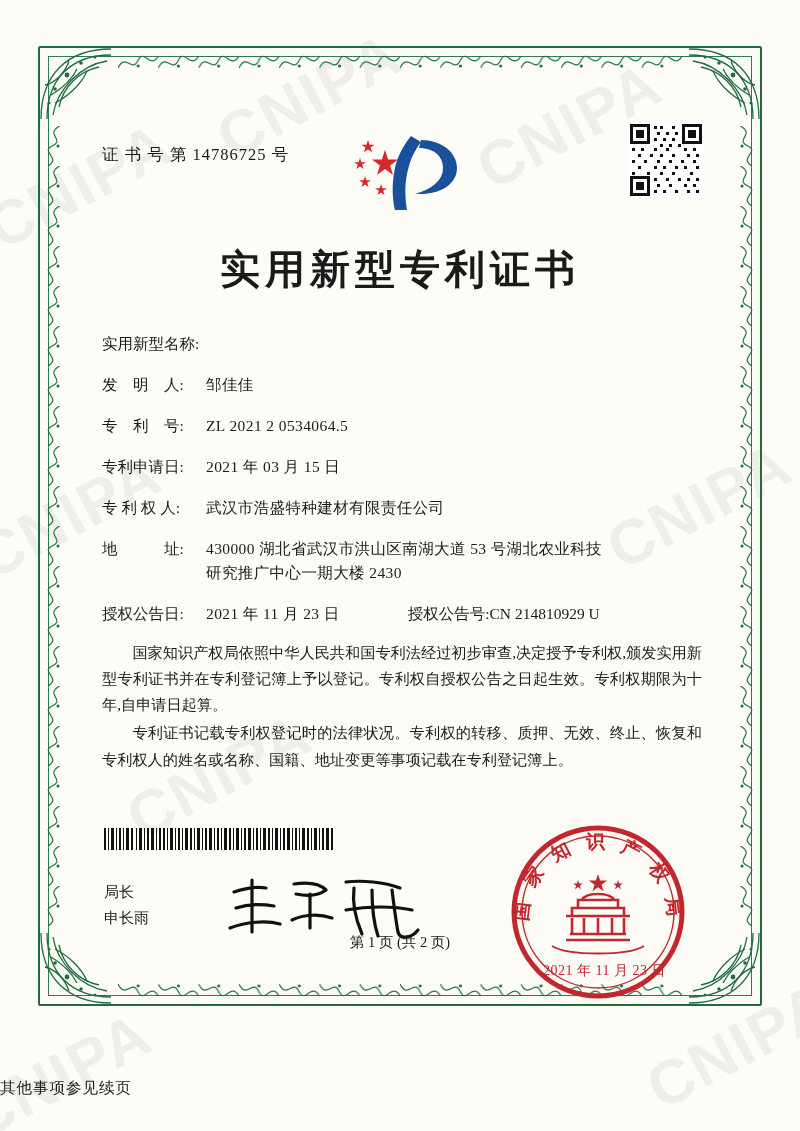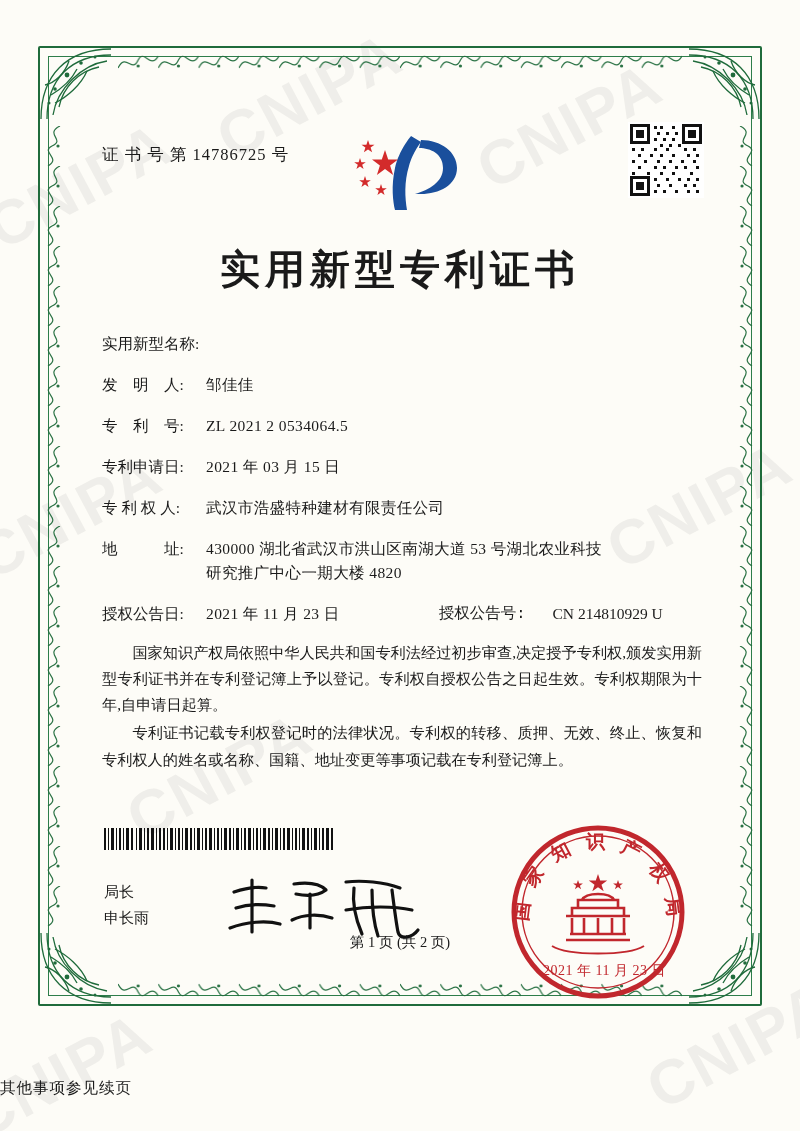--- a/index.html
+++ b/index.html
@@ -153,26 +153,25 @@
   }
   .field-value {
     flex: 1;
     letter-spacing: .4px;
   }
   .field-value .line2 {
     display: block;
   }
   .field-row.inline-two .field-value { flex: 0 0 auto; }
   .field-row .second-label {
-    margin-left: 99px;
+    margin-left: 68px;
     white-space: nowrap;
-    font-family: Liberation Mono, monospace;
   }
   .field-row .second-value {
-    margin-left: 27px;
+    margin-left: 0;
     white-space: nowrap;
   }
 
   .paragraphs {
     position: absolute;
     left: 30px;
     right: 26px;
     top: 560px;
     font-size: 15.2px;
     line-height: 1.72;
@@ -497,21 +496,21 @@
 
       <div class="field-row">
         <div class="field-label">专 利 权 人:</div>
         <div class="field-value">武汉市浩盛特种建材有限责任公司</div>
       </div>
 
       <div class="field-row">
         <div class="field-label">地　　　址:</div>
         <div class="field-value">
           <span>430000 湖北省武汉市洪山区南湖大道 53 号湖北农业科技</span>
-          <span class="line2">研究推广中心一期大楼 4820</span>
+          <span class="line2">研究推广中心一期大楼 2430</span>
         </div>
       </div>
 
       <div class="field-row inline-two">
         <div class="field-label">授权公告日:</div>
         <div class="field-value">2021 年 11 月 23 日</div>
         <div class="second-label">授权公告号:</div>
         <div class="second-value">CN 214810929 U</div>
       </div>
 

